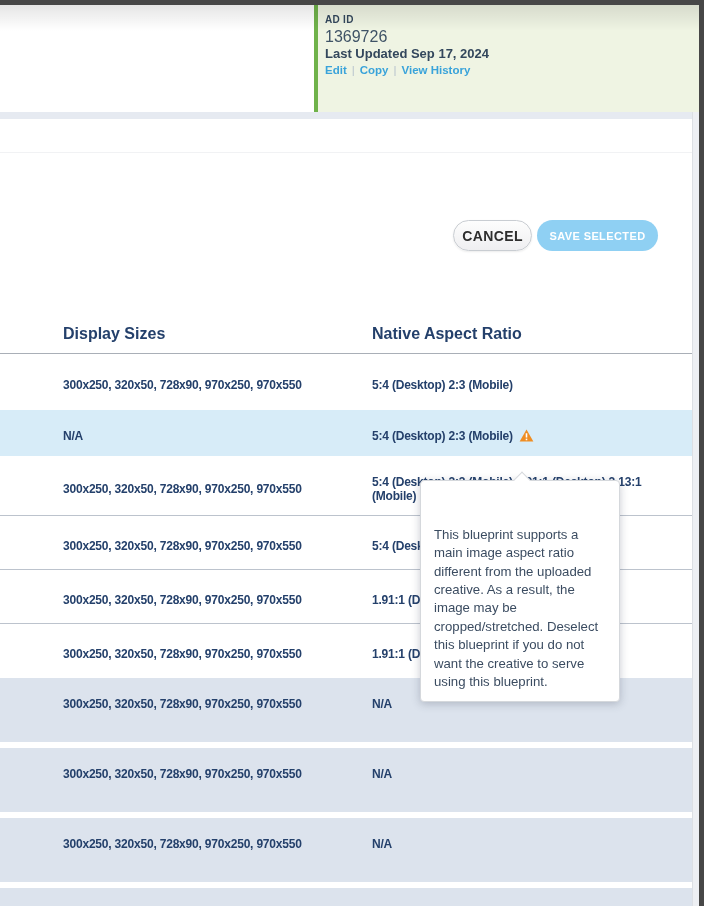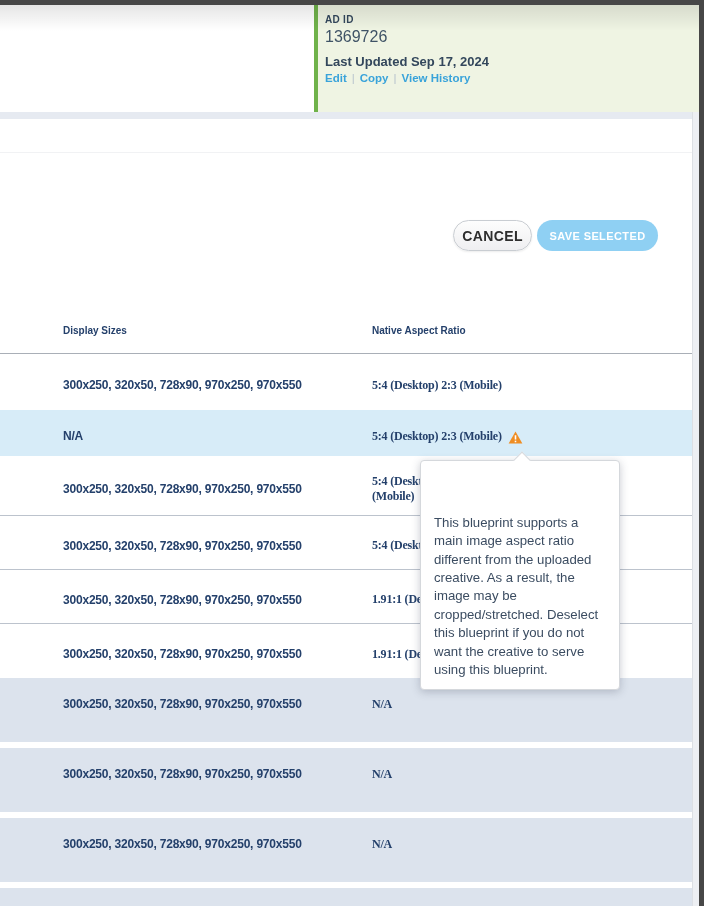--- a/index.html
+++ b/index.html
@@ -13,61 +13,61 @@
 
   
   .panel-left { position:absolute; left:0; top:5px; width:314px; height:107px; background:#ffffff; }
   .green-border { position:absolute; left:314px; top:5px; width:4px; height:107px; background:#6fb24a; }
   .ad-panel { position:absolute; left:318px; top:5px; width:381px; height:107px; background:#eff4e3; padding:9px 0 0 7px; }
   .top-shadow { position:absolute; left:0; top:5px; width:699px; height:26px;
     background:linear-gradient(to bottom, rgba(0,0,0,0.10), rgba(0,0,0,0)); pointer-events:none; z-index:2; }
 
   .ad-label { font-size:10px; font-weight:bold; color:#33475c; letter-spacing:0.3px; }
   .ad-id { font-size:16px; font-weight:400; color:#3f5366; margin-top:3px; }
-  .ad-updated { font-size:13px; font-weight:600; color:#33475c; margin-top:8px; }
+  .ad-updated { font-size:13px; font-weight:600; color:#33475c; }
   .ad-links { margin-top:3px; font-size:11.5px; font-weight:600; color:#39a3da; }
   .ad-links .lnk { cursor:pointer; }
   .ad-links .sep { color:#b7c3cd; font-weight:400; margin:0 5px; }
 
   
   .band { position:absolute; left:0; top:112px; width:699px; height:7px; background:#e6eaf1; }
   .faint-line { position:absolute; left:0; top:152px; width:692px; height:1px; background:#f1f2f4; }
   .gutter { position:absolute; left:692px; top:112px; width:7px; height:794px; background:#edeff3; border-left:1px solid #dcdfe4; }
 
   
   .btn { position:absolute; top:220px; height:31px; border-radius:16px; font-weight:bold; letter-spacing:0.4px;
          display:flex; align-items:center; justify-content:center; cursor:pointer; }
   .btn-cancel { left:453px; width:79px; font-size:14px; color:#2e2e2e;
     background:linear-gradient(#fdfdfd,#efeff1); border:1px solid #c9cdd2; box-shadow:0 1px 2px rgba(0,0,0,0.08); }
   .btn-save { left:537px; width:121px; font-size:11px; color:#ffffff; background:#8fd0f3; border:none; }
 
   
-  .col-header { position:absolute; top:325px; font-size:10px; font-weight:bold; color:#24406b; }
+  .col-header { position:absolute; top:325px; font-size:16px; font-weight:bold; color:#24406b; }
   .col-header.c1 { left:63px; } .col-header.c2 { left:372px; }
   .header-line { position:absolute; left:0; top:353px; width:692px; height:1px; background:#a9afb7; }
 
   .tbody { position:absolute; left:0; top:354px; width:692px; height:552px; }
   .trow { display:flex; align-items:center; width:692px; background:transparent; }
   .trow:nth-child(1){ height:56px; }
   .trow:nth-child(2){ height:46px; background:#d7ecf8; }
   .trow:nth-child(3){ height:60px; border-bottom:1px solid #bcc3cd; }
   .trow:nth-child(4){ height:54px; border-bottom:1px solid #bcc3cd; }
   .trow:nth-child(5){ height:54px; border-bottom:1px solid #bcc3cd; }
   .trow:nth-child(6){ height:54px; }
   .trow.shaded { height:64px; margin-bottom:6px; background:#dce3ed; align-items:flex-start; padding-top:13px; }
   .cell { font-size:12px; font-weight:bold; color:#24406b; letter-spacing:-0.2px;margin-top:6px; }
   .cell.sizes { margin-left:63px; width:300px; flex:none; }
-  .cell.aspect { margin-left:9px; width:312px; flex:none; display:flex; align-items:flex-end;font-family:Liberation Serif, serif; }
+  .cell.aspect { margin-left:9px; width:312px; flex:none; display:flex; align-items:center; }
   .cell.aspect .txt { white-space:pre-line; }
   .warn-svg { margin-left:6px; margin-top:-1px; flex:none; }
 
   
-  .tooltip { position:absolute; left:420px; top:460px; width:200px; background:#ffffff;
+  .tooltip { position:absolute; left:420px; top:480px; width:200px; background:#ffffff;
     border:1px solid #d5d8dc; border-radius:4px; box-shadow:0 2px 8px rgba(60,70,90,0.28);
-    padding:16px 13px 10px 13px; font-size:13.2px; line-height:18.4px; color:#3b4c61;
+    padding:8px 13px 10px 13px; font-size:13.2px; line-height:18.4px; color:#3b4c61;
     white-space:pre-line; z-index:6; }
   .tooltip .caret { position:absolute; top:-7px; left:95px; width:12px; height:12px; background:#ffffff;
     transform:rotate(45deg); border-left:1px solid #d5d8dc; border-top:1px solid #d5d8dc; }
 </style>
 </head>
 <body>
 
 <div class="screen">
 
   <div class="top-strip"></div>

